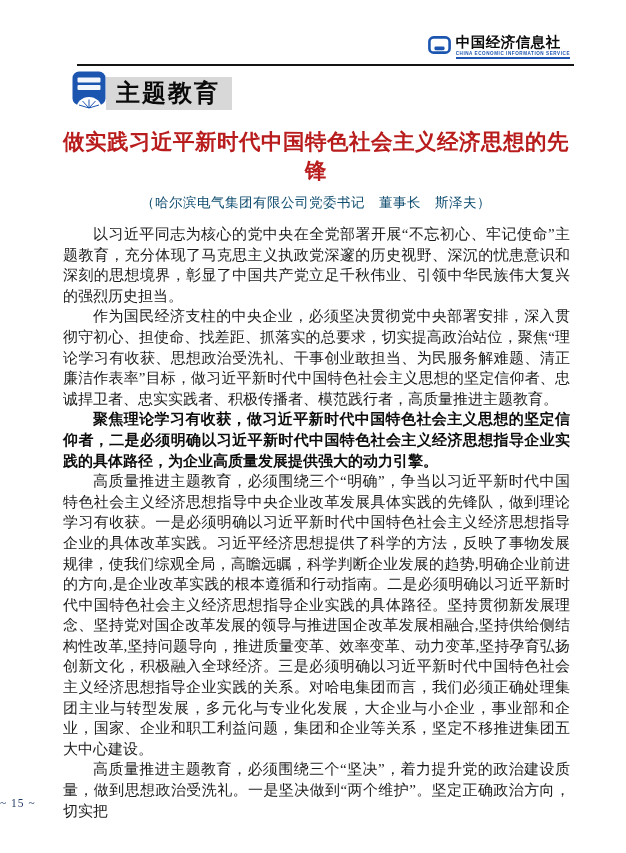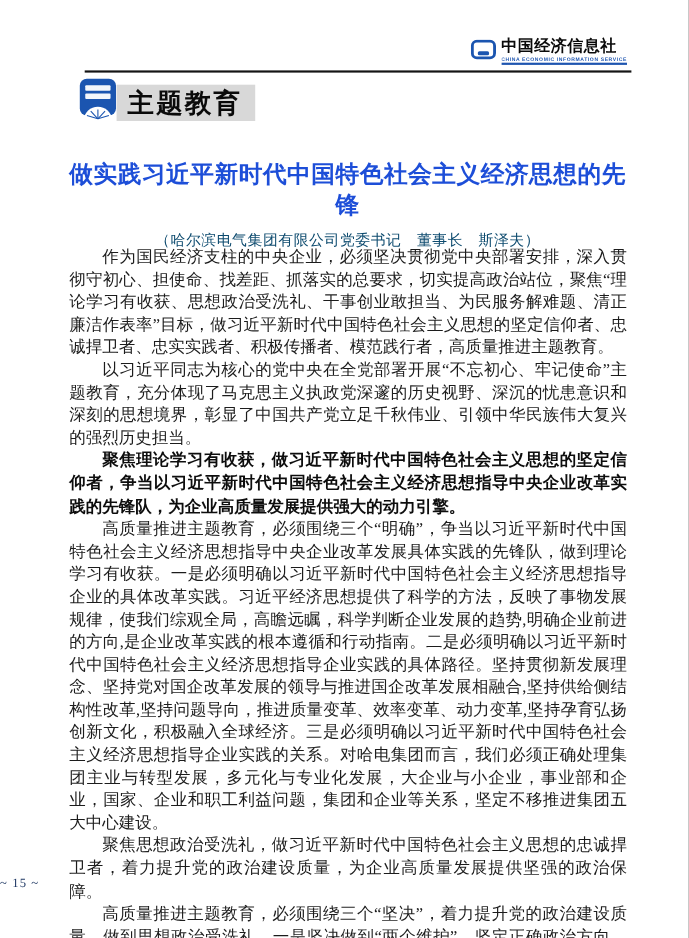--- a/index.html
+++ b/index.html
@@ -48,22 +48,22 @@
     font-weight:bold; font-size:24px; color:#0a0a0a; letter-spacing:2px;
   }
   
   .titles { position:absolute; top:117px; left:56px; right:50px; text-align:center; }
   .article-title {
     font-family:"Liberation Sans", sans-serif;
     font-size:19px; font-weight:bold; color:#000; letter-spacing:1px;
   }
   .article-subtitle {
     font-family:"Liberation Sans", sans-serif;
-    font-size:21.5px; font-weight:bold; color:#1d4ed8; letter-spacing:0.5px;
-    margin-top:26px;
+    font-size:21.5px; font-weight:bold; color:#b91c1c; letter-spacing:0.5px;
+    margin-top:10px;
   }
   .article-byline {
     font-size:13.5px; color:#0c4a6e; margin-top:9px; letter-spacing:0.5px;
   }
   
   .body-text {
     position:absolute; top:224px; left:63px; right:56px;
     font-size:15px; line-height:20.6px;
     text-align:justify;
     color:#1c1c1c;
@@ -122,25 +122,24 @@
       <span class="badge-label">主题教育</span>
     </span>
   </div>
 
   <div class="titles">
     <div class="article-subtitle">做实践习近平新时代中国特色社会主义经济思想的先锋</div>
     <div class="article-byline">（哈尔滨电气集团有限公司党委书记　董事长　斯泽夫）</div>
   </div>
 
   <div class="body-text">
+    <p>以习近平同志为核心的党中央在全党部署开展“不忘初心、牢记使命”主题教育，充分体现了马克思主义执政党深邃的历史视野、深沉的忧患意识和深刻的思想境界，彰显了中国共产党立足千秋伟业、引领中华民族伟大复兴的强烈历史担当。</p>
     <p>作为国民经济支柱的中央企业，必须坚决贯彻党中央部署安排，深入贯彻守初心、担使命、找差距、抓落实的总要求，切实提高政治站位，聚焦“理论学习有收获、思想政治受洗礼、干事创业敢担当、为民服务解难题、清正廉洁作表率”目标，做习近平新时代中国特色社会主义思想的坚定信仰者、忠诚捍卫者、忠实实践者、积极传播者、模范践行者，高质量推进主题教育。</p>
-    <p>以习近平同志为核心的党中央在全党部署开展“不忘初心、牢记使命”主题教育，充分体现了马克思主义执政党深邃的历史视野、深沉的忧患意识和深刻的思想境界，彰显了中国共产党立足千秋伟业、引领中华民族伟大复兴的强烈历史担当。</p>
-    <p class="bold-para">聚焦理论学习有收获，做习近平新时代中国特色社会主义思想的坚定信仰者，争当以习近平新时代中国特色社会主义经济思想指导中央企业改革实践的先锋队，为企业高质量发展提供强大的动力引擎。</p>
+    <p class="bold-para">聚焦理论学习有收获，做习近平新时代中国特色社会主义思想的坚定信仰者，二是必须明确以习近平新时代中国特色社会主义经济思想指导企业实践的具体路径，为企业高质量发展提供强大的动力引擎。</p>
     <p>高质量推进主题教育，必须围绕三个“明确”，争当以习近平新时代中国特色社会主义经济思想指导中央企业改革发展具体实践的先锋队，做到理论学习有收获。一是必须明确以习近平新时代中国特色社会主义经济思想指导企业的具体改革实践。习近平经济思想提供了科学的方法，反映了事物发展规律，使我们综观全局，高瞻远瞩，科学判断企业发展的趋势,明确企业前进的方向,是企业改革实践的根本遵循和行动指南。二是必须明确以习近平新时代中国特色社会主义经济思想指导企业实践的具体路径。坚持贯彻新发展理念、坚持党对国企改革发展的领导与推进国企改革发展相融合,坚持供给侧结构性改革,坚持问题导向，推进质量变革、效率变革、动力变革,坚持孕育弘扬创新文化，积极融入全球经济。三是必须明确以习近平新时代中国特色社会主义经济思想指导企业实践的关系。对哈电集团而言，我们必须正确处理集团主业与转型发展，多元化与专业化发展，大企业与小企业，事业部和企业，国家、企业和职工利益问题，集团和企业等关系，坚定不移推进集团五大中心建设。</p>
-    <p>聚焦思想政治受洗礼，做习近平新时代中国特色社会主义思想的忠诚捍卫者，着力提升党的政治建设质量，为企业高质量发展提供坚强的政治保障。</p>
     <p>高质量推进主题教育，必须围绕三个“坚决”，着力提升党的政治建设质量，做到思想政治受洗礼。一是坚决做到“两个维护”。坚定正确政治方向，切实把</p>
   </div>
 
   <div class="footer">
     <span class="page-number">~ 15 ~</span>
   </div>
 
 </div>
 
 </body></html>

